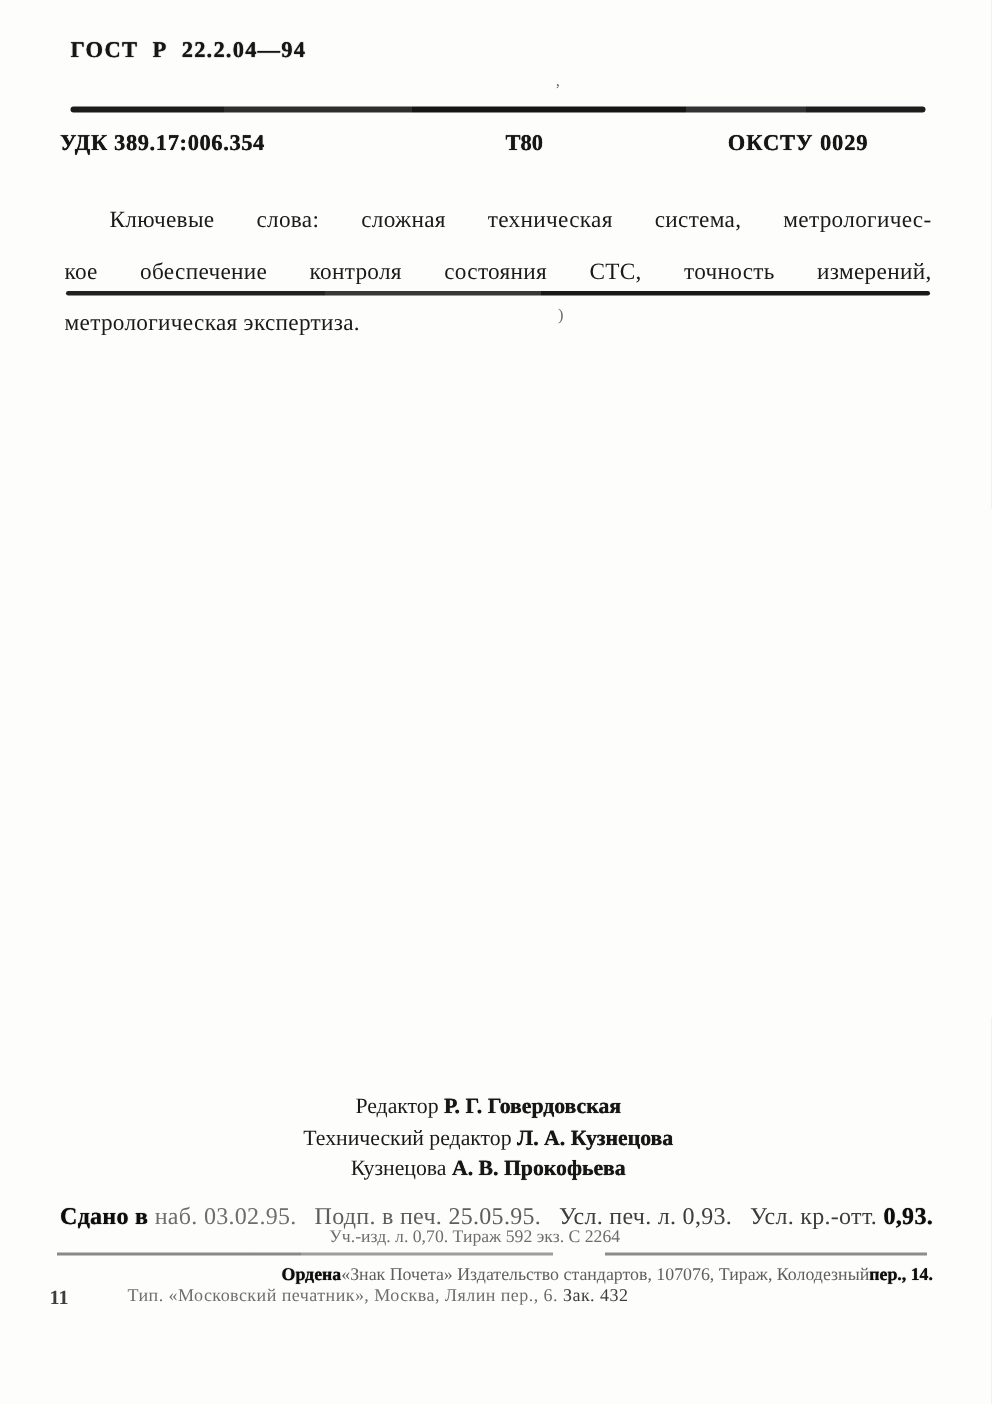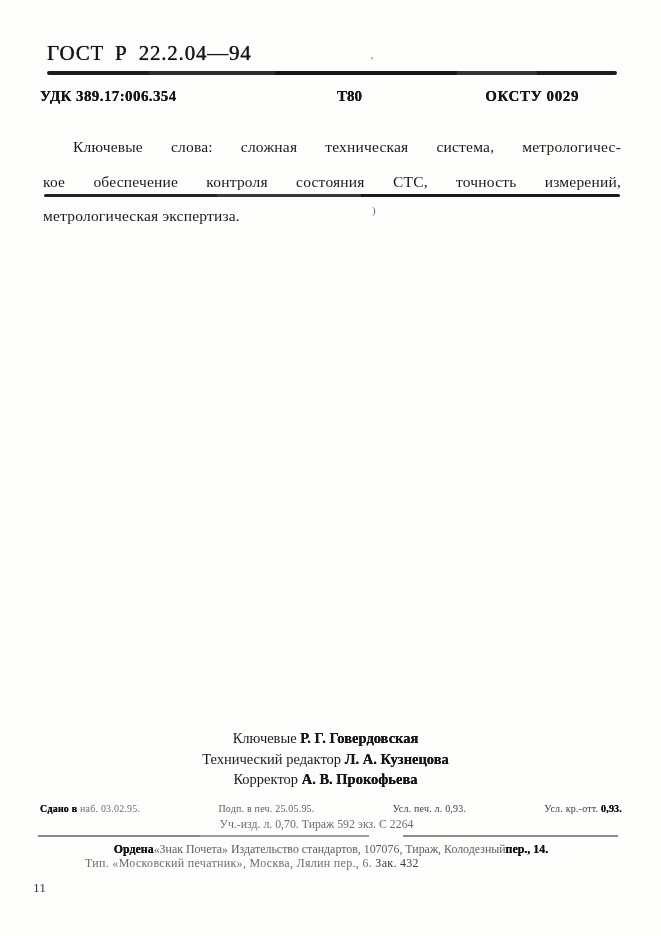--- a/index.html
+++ b/index.html
@@ -16,22 +16,22 @@
   .abs { position: absolute; }
 
   
   .ink-strong { color: #0d0d0d; font-weight: bold; text-shadow: 0 0 0.6px #1a1a1a; }
   .ink-dark   { color: #1a1a1a; margin-top: 12px; }
   .ink-med    { color: #3d3d3d; }
   .ink-faint  { color: #5e5e5e; filter: blur(0.35px); }
   .ink-ghost  { color: #6e6e6e; filter: blur(0.5px); }
 
   .gost-header {
-    left: 47px; top: 41px;
-    font-size: 21px; font-weight: normal;
+    left: 47px; top: 26px;
+    font-size: 15px; font-weight: bold;
     letter-spacing: 0.8px; word-spacing: 5px;
     text-shadow: 0 0 0.7px #000;
   }
   .rule-top {
     left: 47px; top: 71px; width: 570px; height: 3.5px;
     background: linear-gradient(90deg,#1c1c1c 0 18%, #2e2e2e 18% 40%, #161616 40% 72%, #333 72% 86%, #1d1d1d 86% 100%);
     border-radius: 2px;
   }
   .rule-mid {
     left: 44px; top: 194px; width: 576px; height: 3px;
@@ -55,42 +55,42 @@
   .credits {
     left: 0; top: 728px; width: 661px;
     text-align: center; font-size: 14.5px; line-height: 20.5px;
     transform: translateX(-5px);
   }
   .credit-name { font-weight: bold; text-shadow: 0 0 0.5px #000; }
 
   .imprint1 {
     left: 40px; top: 803px; width: 582px;
     display: flex; justify-content: space-between;
-    font-size: 10px; letter-spacing: 0.2px; white-space: nowrap;
+    font-size: 16px; letter-spacing: 0.2px; white-space: nowrap;
   }
   .imprint2 {
     left: 0; top: 817px; width: 661px;
     text-align: center; font-size: 11.8px;
     transform: translateX(-14px);
   }
   .rule-faint {
     left: 38px; top: 835px; width: 580px; height: 2px;
     background: linear-gradient(90deg,#4a4a4a 0 28%, #6a6a6a 28% 57%, rgba(90,90,90,0) 57% 63%, #4f4f4f 63% 100%);
     opacity: 0.65;
   }
   .publisher1 {
     left: 40px; top: 842px; width: 582px;
     font-size: 11.9px; text-align: justify; text-align-last: justify;
-    white-space: nowrap; display: flex; justify-content: center;
+    white-space: nowrap; display: flex; justify-content: flex-end;
   }
   .publisher2 {
     left: 85px; top: 856px; width: 400px;
     font-size: 12px; letter-spacing: 0.3px;
   }
-  .page-number { left: 33px; top: 880px; font-size: 13.5px; font-weight: normal; }
+  .page-number { left: 33px; top: 857px; font-size: 13.5px; font-weight: bold; }
 
   .artifact { font-size: 11px; }
 </style>
 </head>
 <body>
 
 <div class="page">
 
   <div class="abs gost-header">ГОСТ Р 22.2.04—94</div>
 
@@ -109,29 +109,29 @@
     <div class="kw-line ink-dark">кое обеспечение контроля состояния СТС, точность измерений,</div>
     <div class="kw-line last ink-dark">метрологическая экспертиза.</div>
   </div>
 
   <div class="abs rule-mid"></div>
 
   <span class="abs artifact ink-ghost" style="left:372px; top:204px;">)</span>
 
   <div class="abs credits">
     <div>
-      <span class="ink-dark">Ключевые</span>
+      <span class="ink-dark">Редактор</span>
       <span class="credit-name">Р. Г. Говердовская</span>
     </div>
     <div>
       <span class="ink-dark">Технический редактор</span>
       <span class="credit-name">Л. А. Кузнецова</span>
     </div>
     <div>
-      <span class="ink-dark">Корректор</span>
+      <span class="ink-dark">Кузнецова</span>
       <span class="credit-name">А. В. Прокофьева</span>
     </div>
   </div>
 
   <div class="abs imprint1">
     <span>
       <span class="ink-strong">Сдано в</span>
       <span class="ink-ghost">наб. 03.02.95.</span>
     </span>
     <span class="ink-faint">Подп. в печ. 25.05.95.</span>

